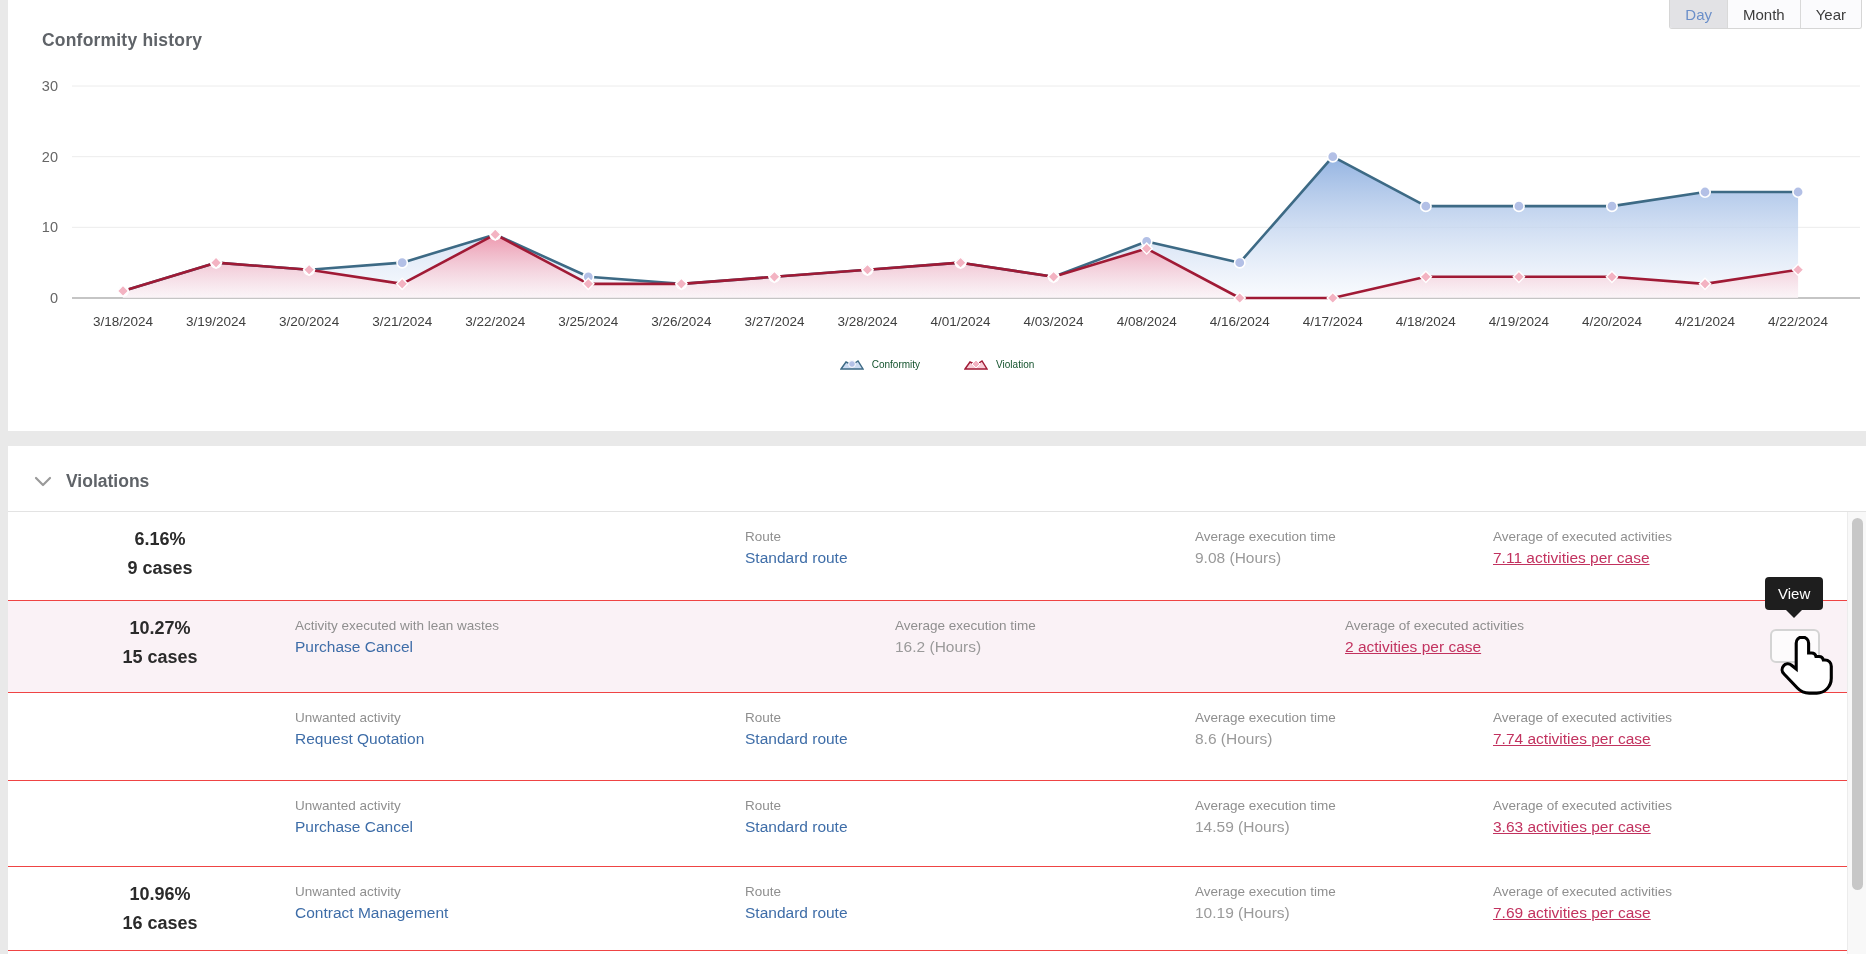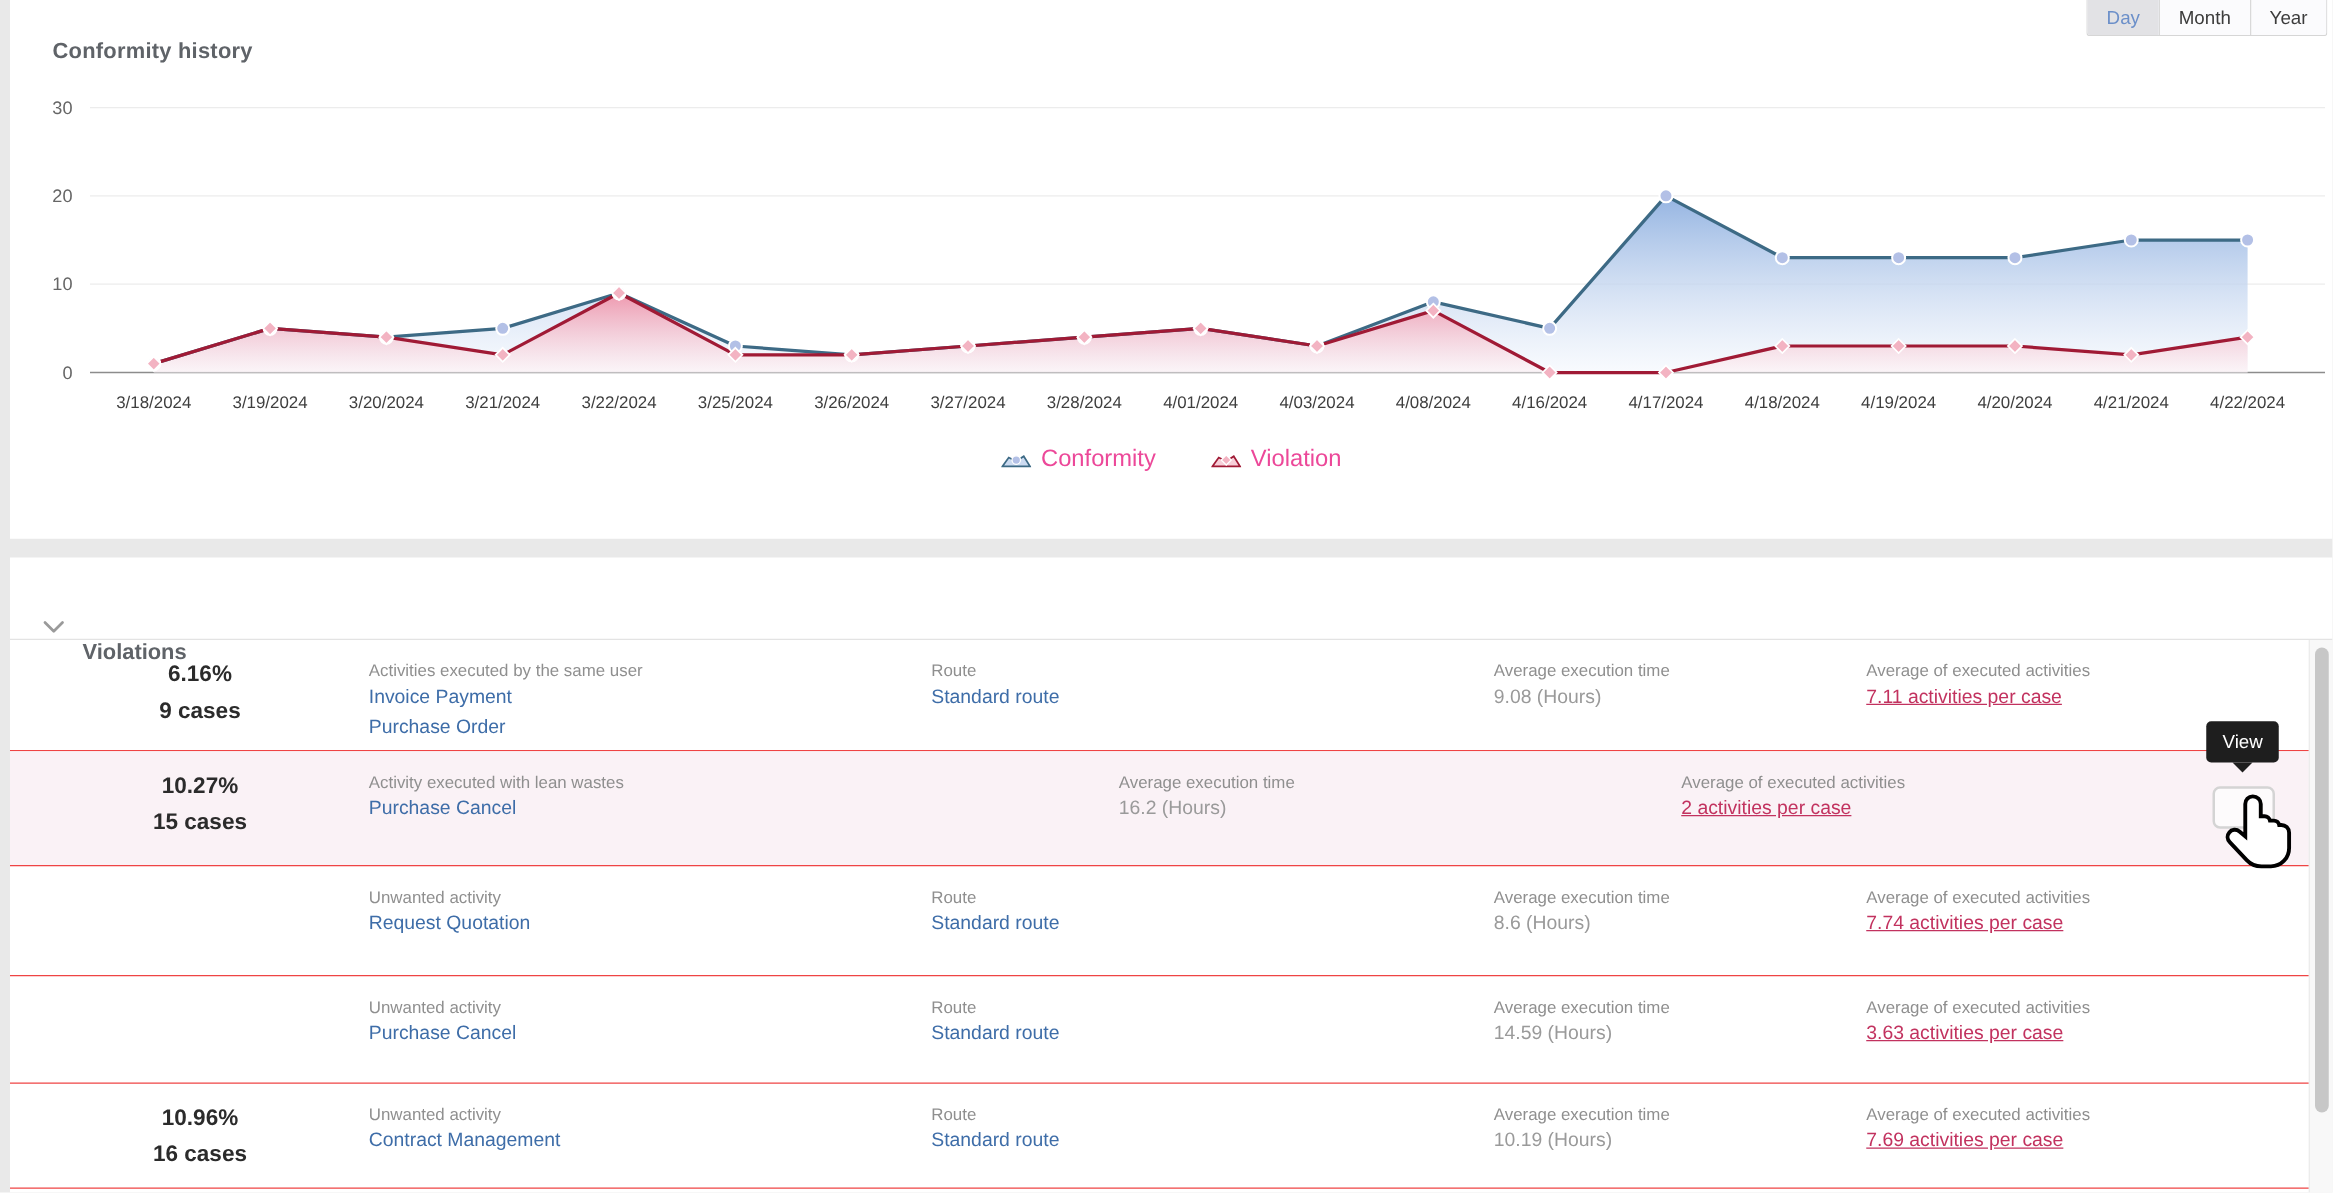--- a/index.html
+++ b/index.html
@@ -30,27 +30,27 @@
     position:absolute;left:34px;top:30px;font-size:17.5px;font-weight:bold;
     color:#5f6368;letter-spacing:.2px;
   }
   #chart-svg{position:absolute;left:0;top:0;}
 
   .legend{
     position:absolute;left:0;top:357px;width:100%;
     display:flex;justify-content:center;gap:44px;align-items:center;
   }
   .legend-item{display:flex;align-items:center;gap:8px;cursor:pointer;}
-  .legend-label{font-size:19px;color:#ec4899;text-align:right;}
+  .legend-label{font-size:10px;color:#14532d;text-align:right;}
 
   
   .violations-header{
     position:absolute;left:26px;top:25px;display:flex;align-items:center;gap:14px;
   }
-  .violations-title{font-size:17.5px;font-weight:bold;color:#5f6368;margin-top:40px;}
+  .violations-title{font-size:17.5px;font-weight:bold;color:#5f6368;}
   .header-rule{position:absolute;left:0;top:65px;width:100%;height:1px;background:#e3e3e3;}
   #rows{position:absolute;left:0;top:66px;width:1840px;}
   .vrow{position:relative;border-bottom:1px solid #ef4444;box-sizing:border-box;}
   .vrow.highlight{background:#faf2f6;}
   .c-pct{position:absolute;left:32px;top:13px;width:240px;text-align:center;}
   .pct,.cases{font-size:18px;font-weight:bold;color:#2b2b2b;line-height:29px;}
   .vcol{position:absolute;top:15px;}
   .lbl{font-size:13.5px;color:#8f8f8f;line-height:19px;}
   .link{font-size:15.5px;color:#3e6da8;line-height:24px;cursor:pointer;}
   .val-gray{font-size:15.5px;color:#9a9a9a;line-height:24px;}
@@ -196,25 +196,20 @@
     </svg>
     <span class="violations-title">Violations</span>
   </div>
   <div class="header-rule"></div>
   <div id="rows">
       <div class="vrow" style="height: 89px;">
         <div class="c-pct">
           <div class="pct">6.16%</div>
           <div class="cases">9 cases</div>
         </div>
-        <div class="vcol" style="left: 287px;">
-          <div class="lbl">Activities executed by the same user</div>
-          <div class="link">Invoice Payment</div>
-          <div class="link">Purchase Order</div>
-        </div>
         <div class="vcol" style="left: 737px;">
           <div class="lbl">Route</div>
           <div class="link">Standard route</div>
         </div>
         <div class="vcol" style="left: 1187px;">
           <div class="lbl">Average execution time</div>
           <div class="val-gray">9.08 (Hours)</div>
         </div>
         <div class="vcol" style="left: 1485px;">
           <div class="lbl">Average of executed activities</div>

